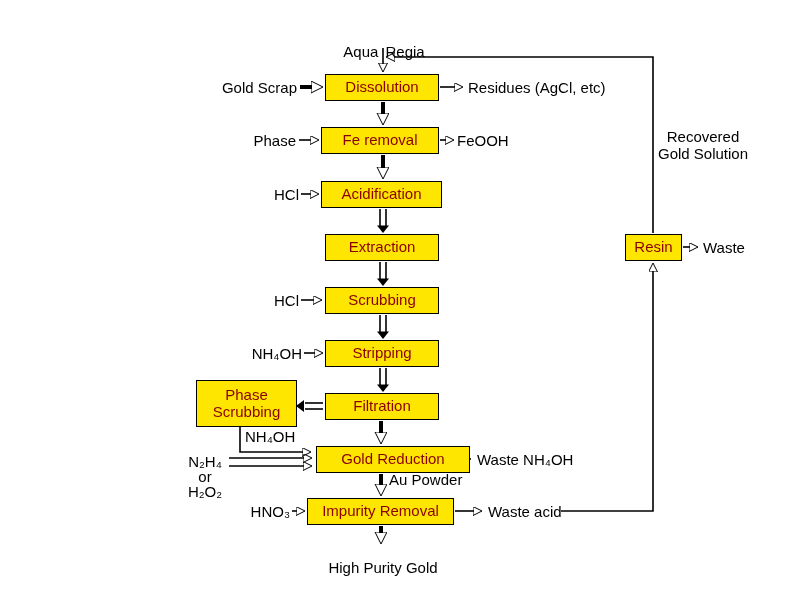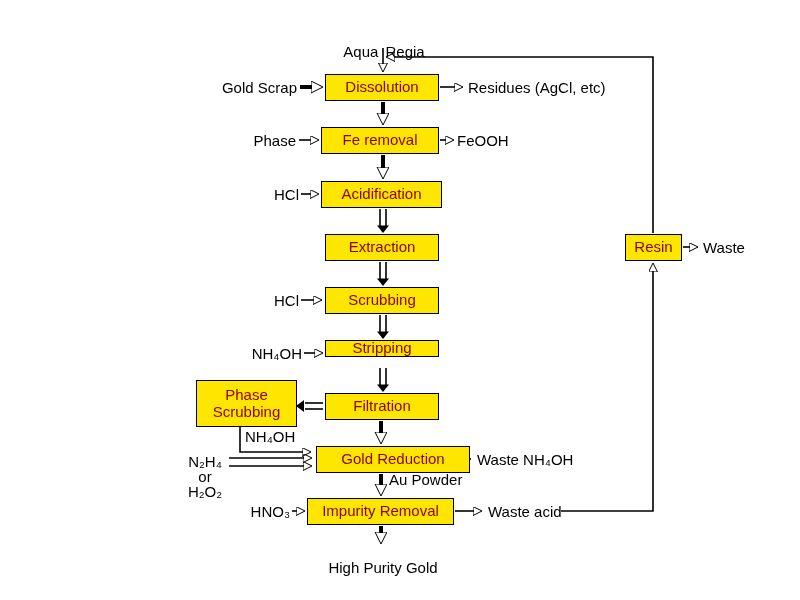--- a/index.html
+++ b/index.html
@@ -124,21 +124,21 @@
     <g>
         <line class="thin" x1="229" y1="466" x2="304" y2="466" marker-end="url(#mS)"></line>
       </g>
   </svg>
 
   <div class="box" style="left:325px;top:74px;width:114px;height:27px">Dissolution</div>
   <div class="box" style="left:321px;top:127px;width:118px;height:27px">Fe removal</div>
   <div class="box" style="left:321px;top:181px;width:121px;height:27px">Acidification</div>
   <div class="box" style="left:325px;top:234px;width:114px;height:27px">Extraction</div>
   <div class="box" style="left:325px;top:287px;width:114px;height:27px">Scrubbing</div>
-  <div class="box" style="left:325px;top:340px;width:114px;height:17px">Stripping</div>
+  <div class="box" style="left:325px;top:340px;width:114px;height:27px">Stripping</div>
   <div class="box" style="left:325px;top:393px;width:114px;height:27px">Filtration</div>
   <div class="box" style="left:196px;top:380px;width:101px;height:47px">
     <span>Phase</span>
     <span>Scrubbing</span>
   </div>
   <div class="box" style="left:316px;top:446px;width:154px;height:27px">Gold Reduction</div>
   <div class="box" style="left:307px;top:498px;width:147px;height:27px">Impurity Removal</div>
   <div class="box" style="left:625px;top:234px;width:57px;height:27px">Resin</div>
 
   <div class="lbl ctr" style="left:325px;top:32px;width:118px;word-spacing:3px">Aqua Regia</div>
@@ -156,15 +156,19 @@
     <div>or</div>
     <div>H₂O₂</div>
   </div>
 
   <div class="lbl" style="left:477px;top:451px">Waste NH₄OH</div>
   <div class="lbl" style="left:389px;top:471px">Au Powder</div>
   <div class="lbl" style="right:510px;top:503px">HNO₃</div>
   <div class="lbl" style="left:488px;top:503px">Waste acid</div>
   <div class="lbl ctr" style="left:319px;top:548px;width:128px">High Purity Gold</div>
 
+  <div class="lbl ctr" style="left:654px;top:117px;width:98px;line-height:17px">
+    <div>Recovered</div>
+    <div>Gold Solution</div>
+  </div>
   <div class="lbl" style="left:703px;top:239px">Waste</div>
 
 </div>
 
 </body></html>

